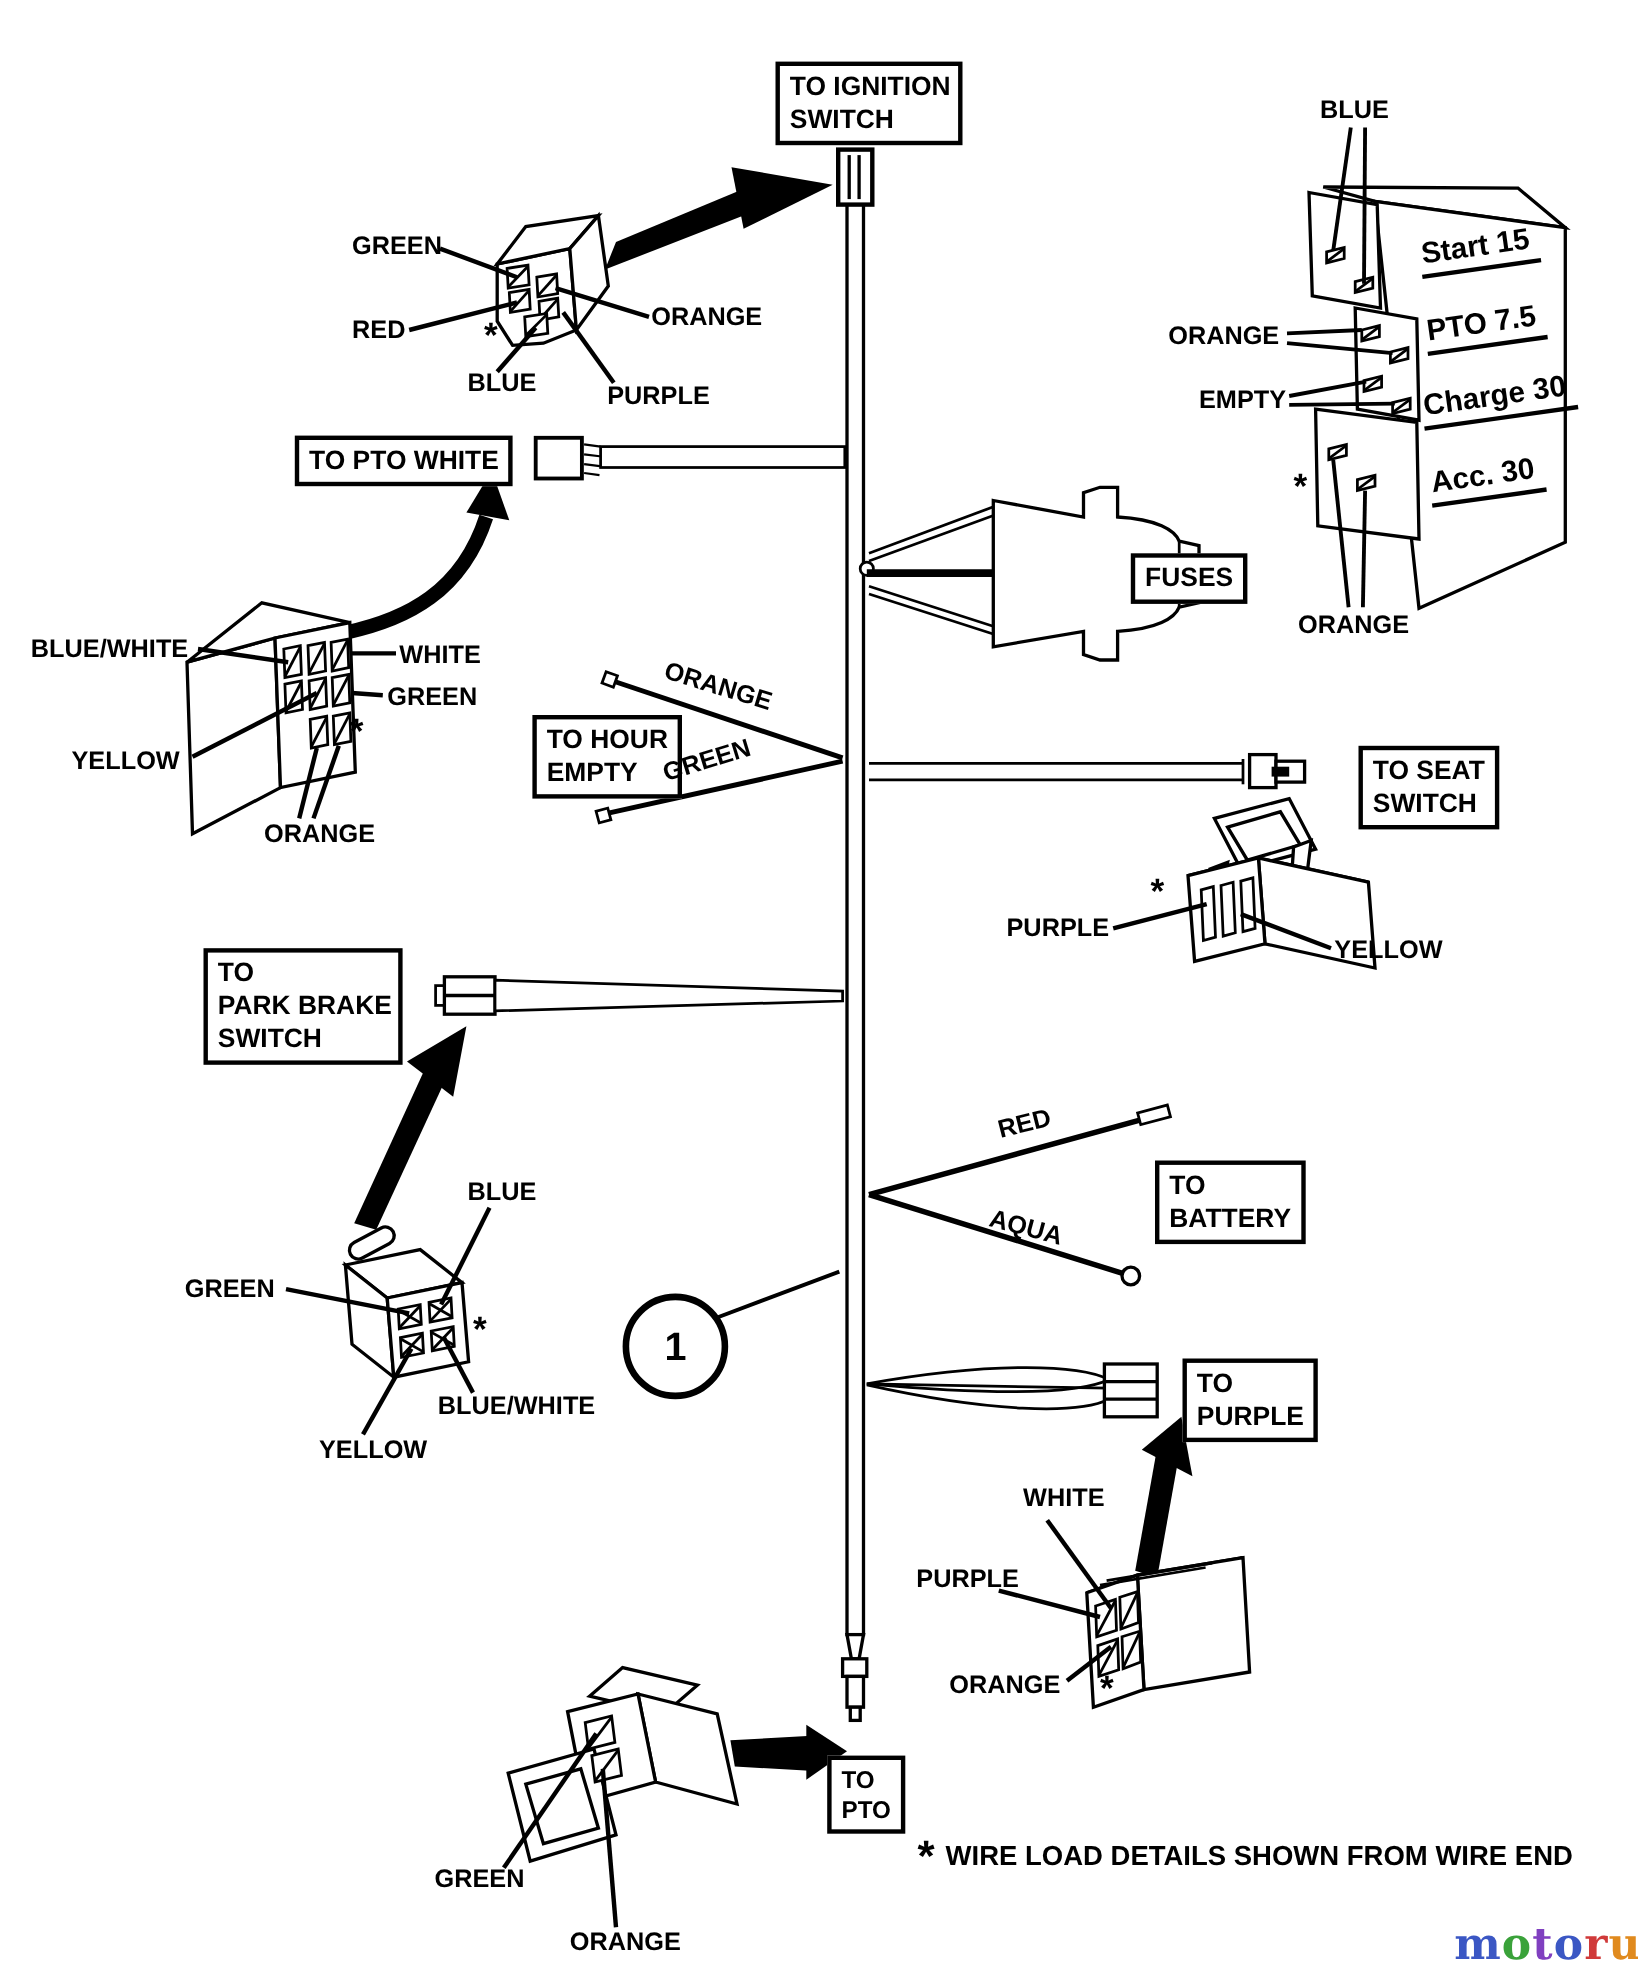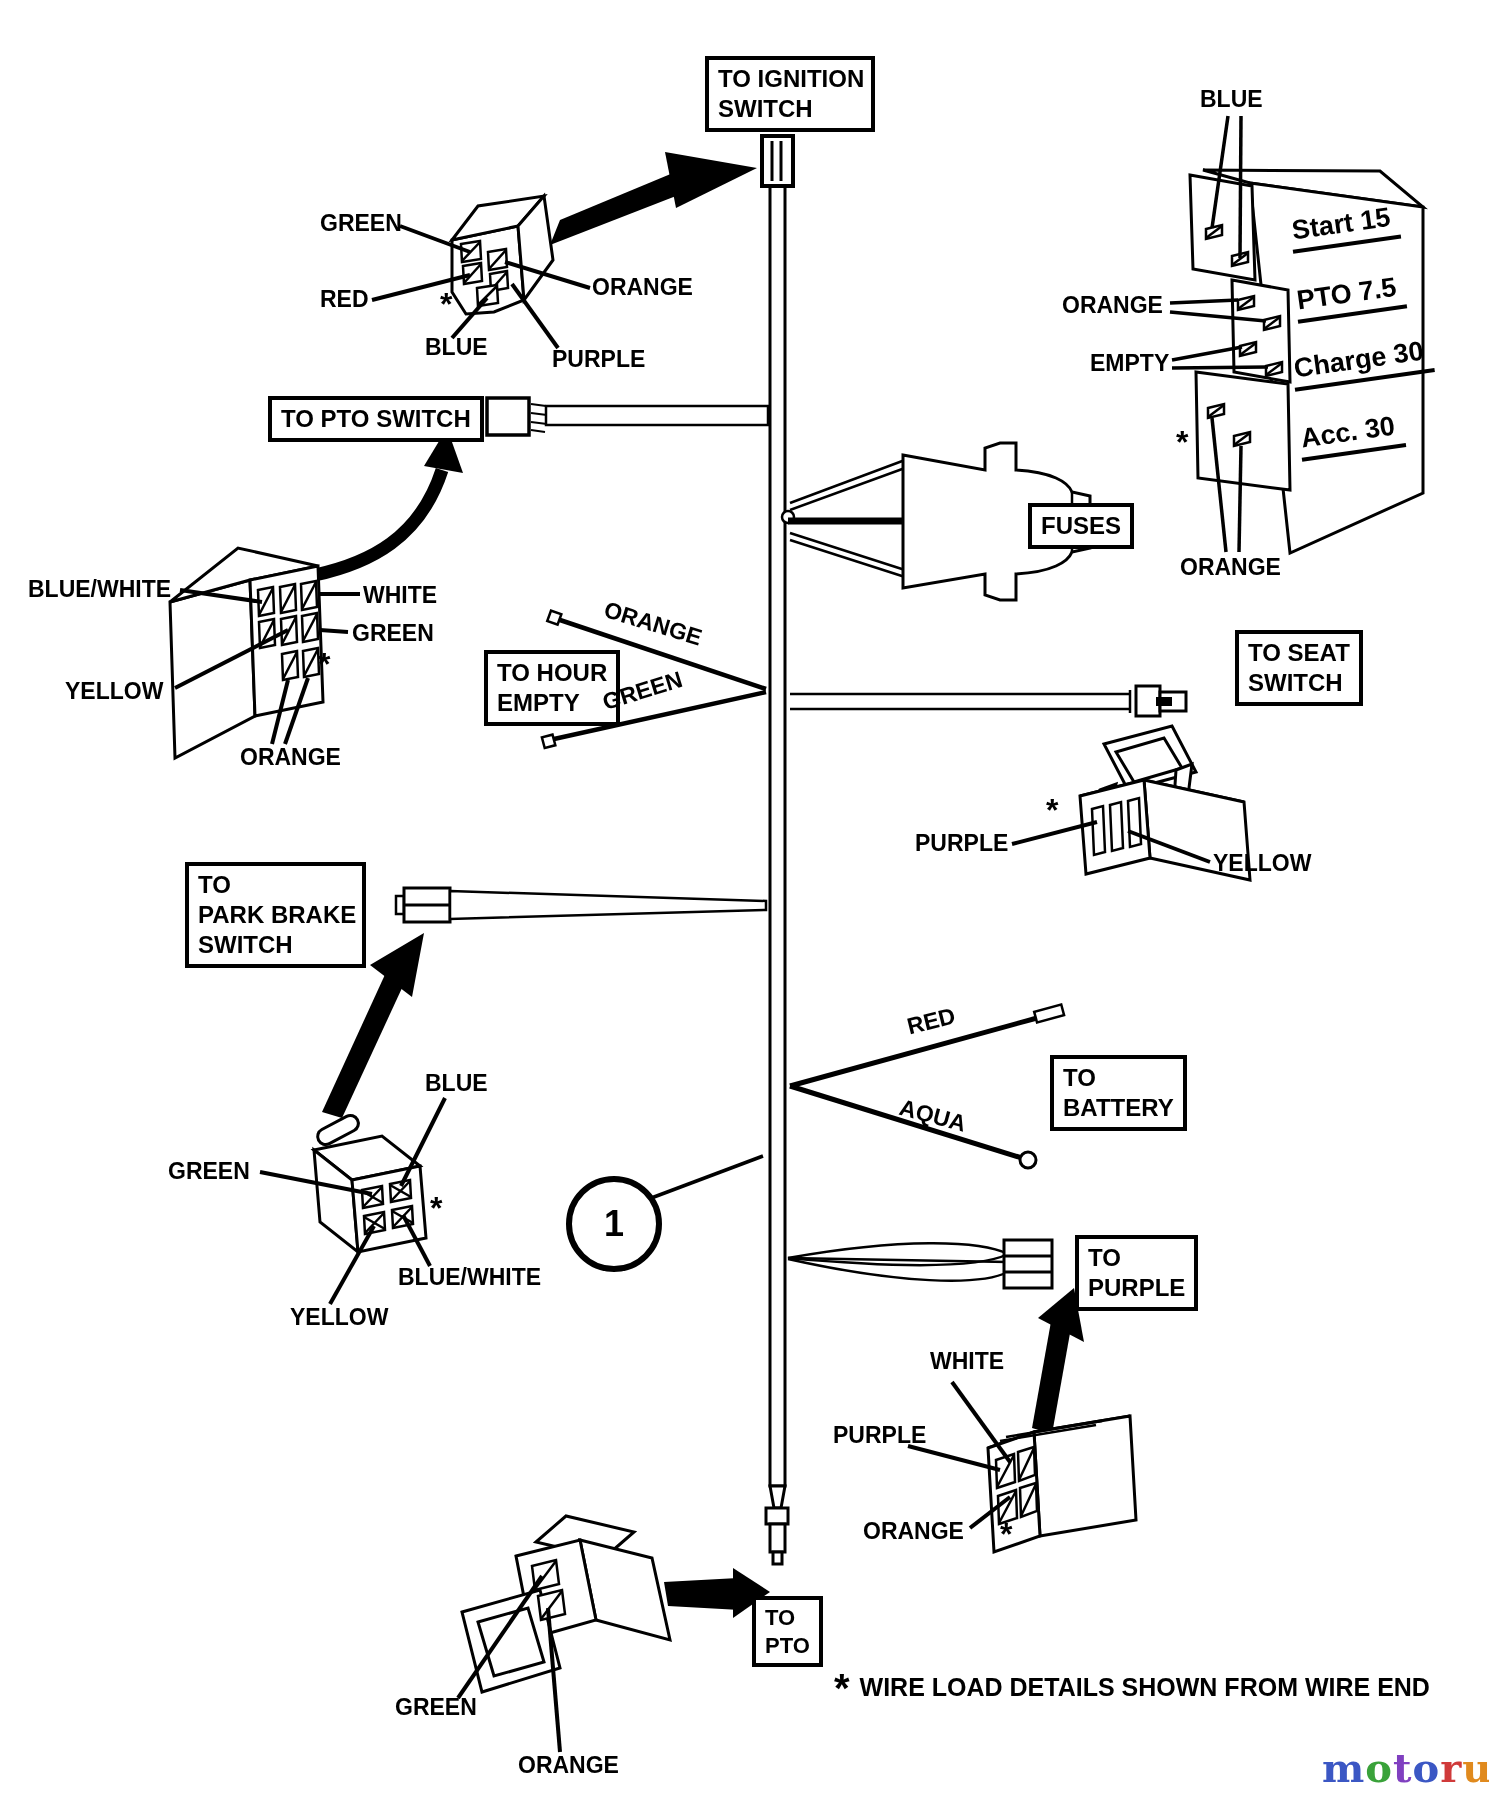--- a/index.html
+++ b/index.html
@@ -306,30 +306,30 @@
     <line x1="458" y1="1698" x2="542" y2="1576"></line>
     <line x1="560" y1="1752" x2="548" y2="1608"></line>
   </g>
 </svg>
 
   <div class="box" style="left:705px;top:56px;width:144px;">
     <span class="bl">TO IGNITION</span>
     <span class="bl">SWITCH</span>
   </div>
   <div class="box" style="left:268px;top:396px;">
-    <span class="bl">TO PTO SWITCH</span>
+    <span class="bl">TO PTO WHITE</span>
   </div>
   <div class="box" style="left:453px;top:650px;margin-left:31px;">
     <span class="bl">TO HOUR</span>
     <span class="bl">EMPTY</span>
   </div>
   <div class="box" style="left:1028px;top:503px;">
     <span class="bl">FUSES</span>
   </div>
-  <div class="box" style="left:1235px;top:630px;">
+  <div class="box" style="left:1235px;top:678px;">
     <span class="bl">TO SEAT</span>
     <span class="bl">SWITCH</span>
   </div>
   <div class="box" style="left:185px;top:862px;width:155px;">
     <span class="bl">TO</span>
     <span class="bl">PARK BRAKE</span>
     <span class="bl">SWITCH</span>
   </div>
   <div class="box" style="left:1050px;top:1055px;">
     <span class="bl">TO</span>

